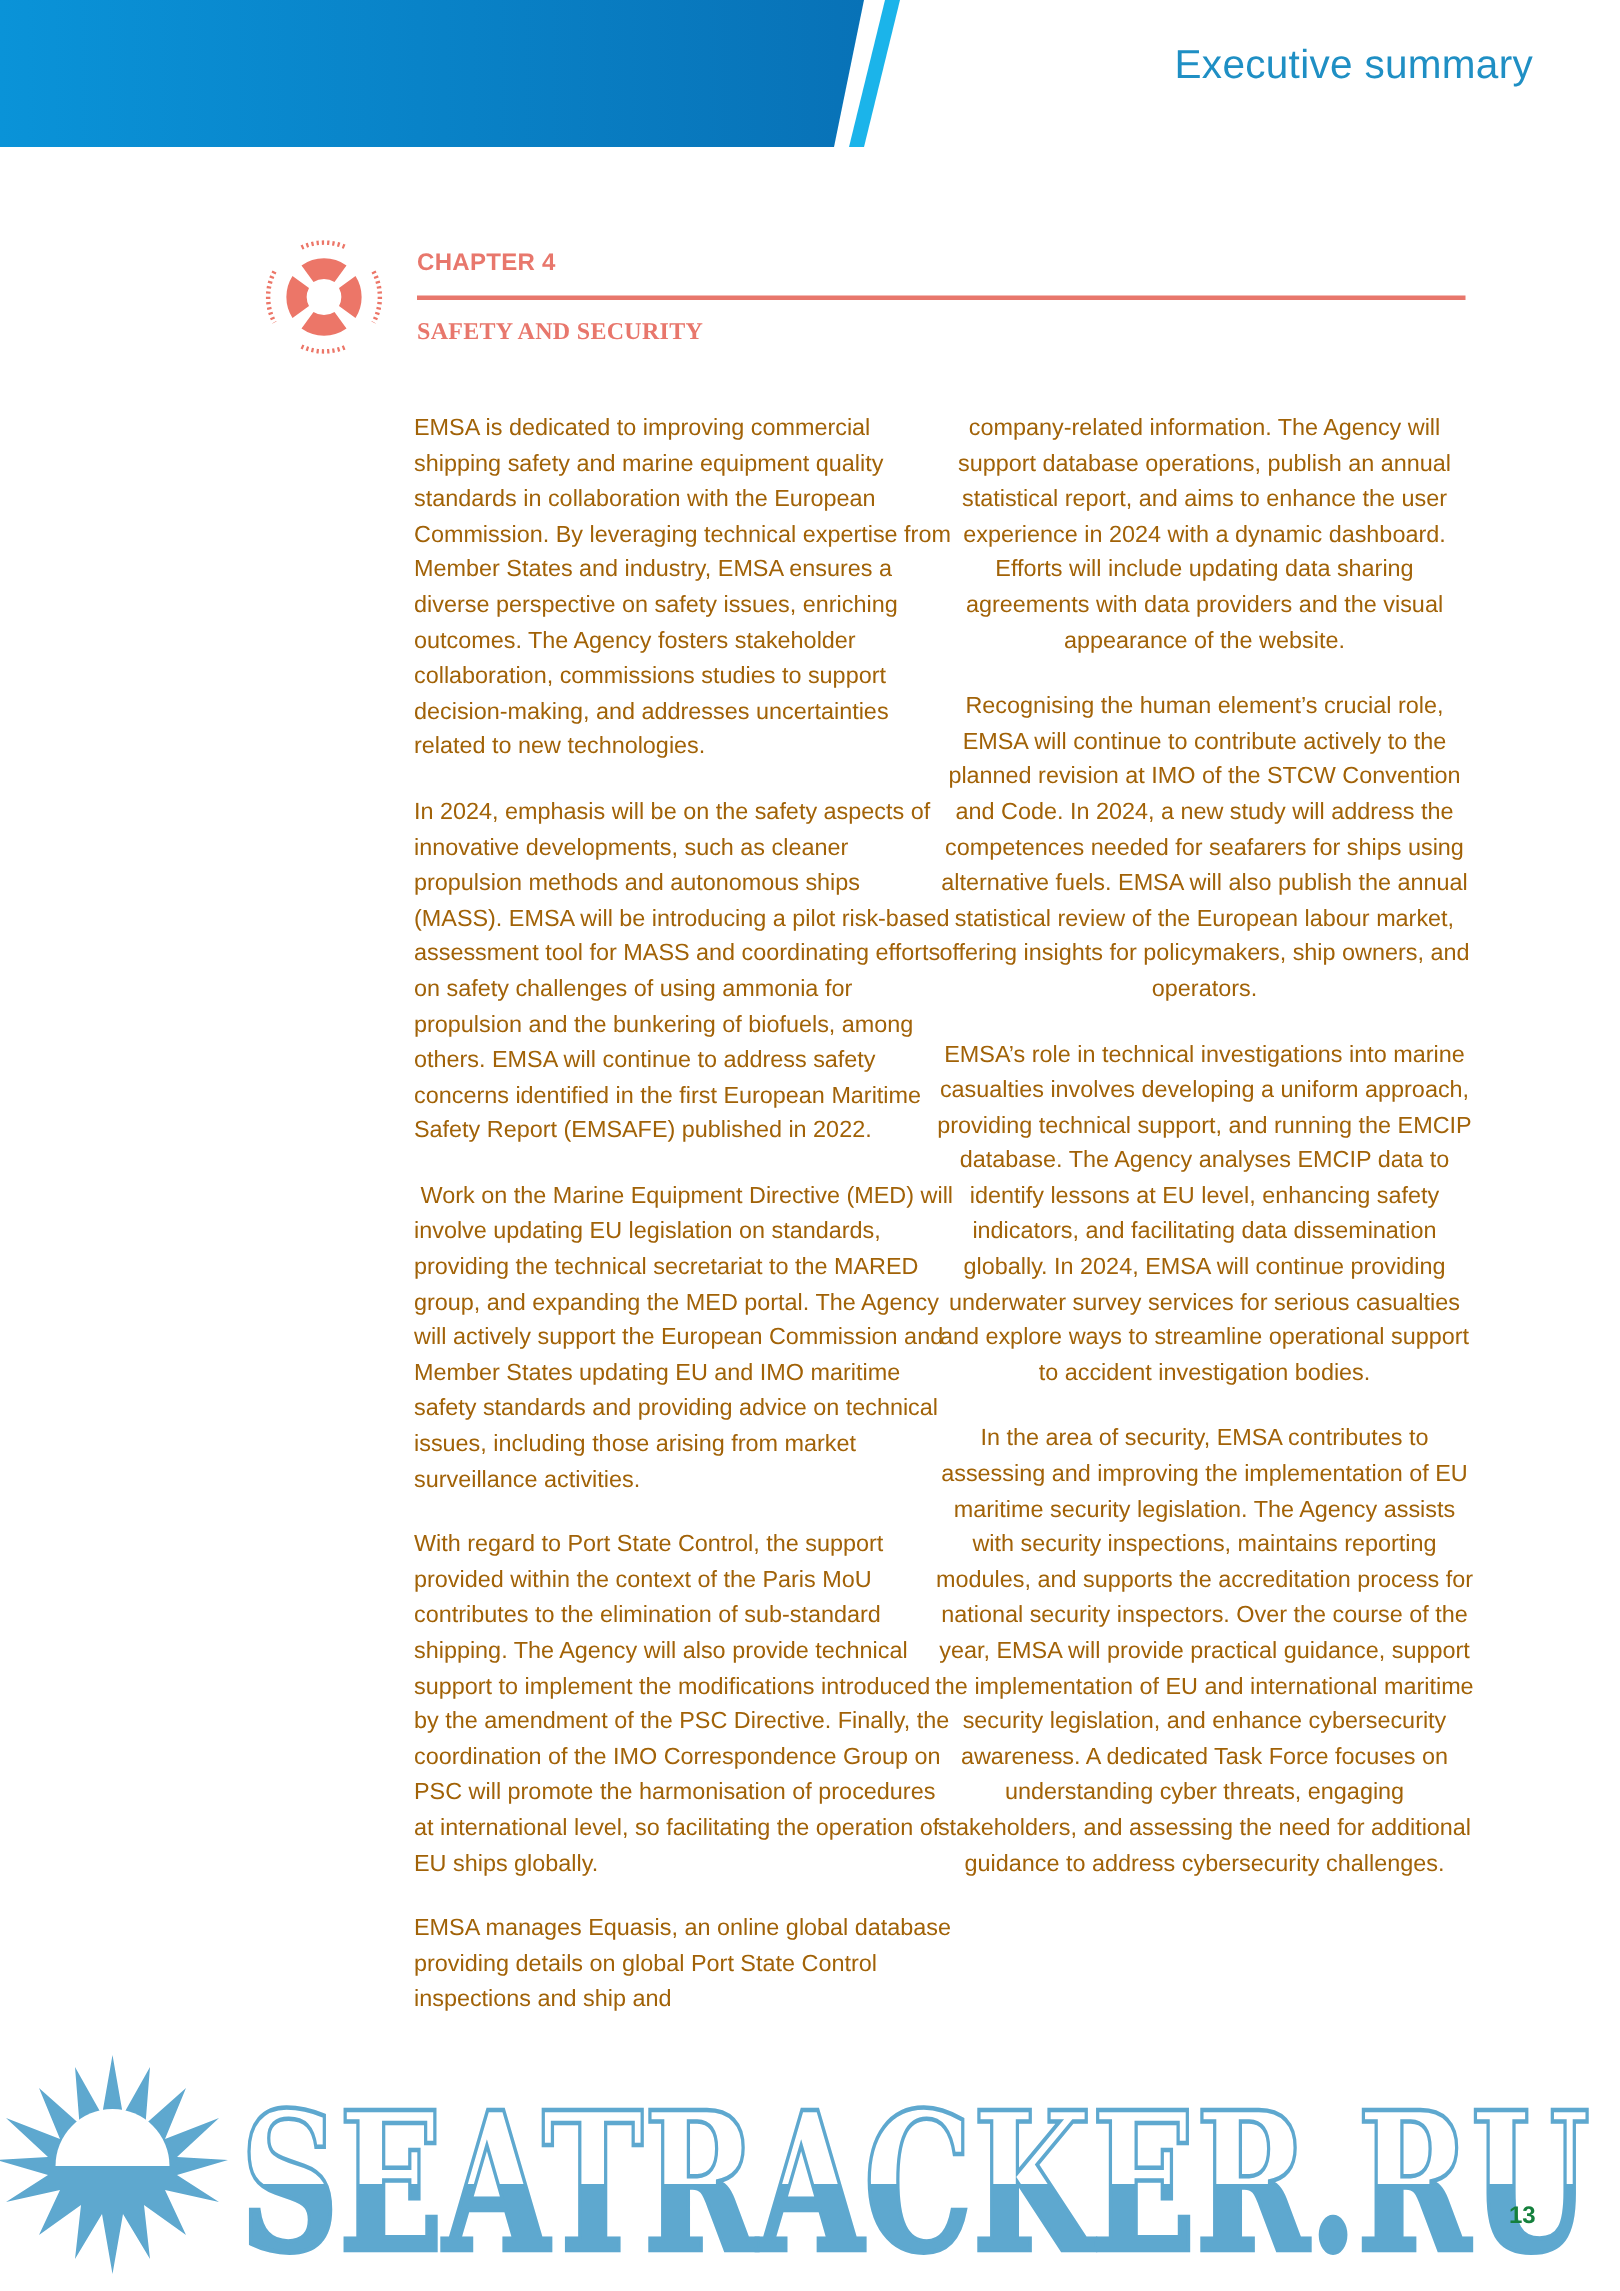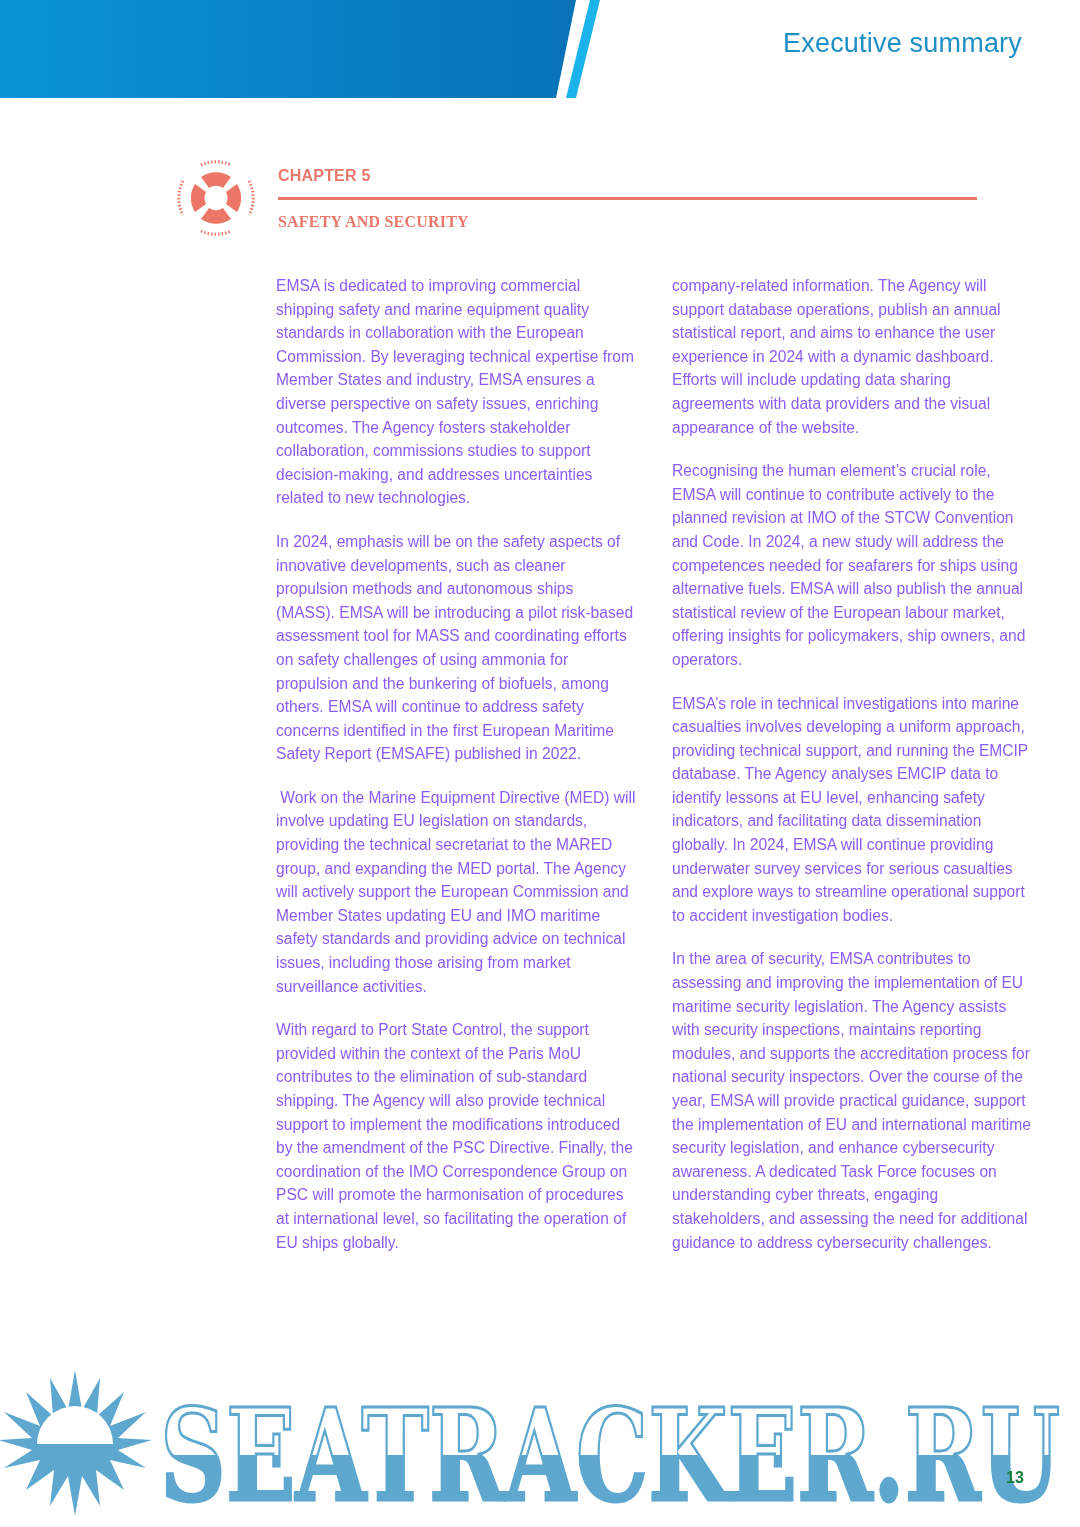--- a/index.html
+++ b/index.html
@@ -25,24 +25,24 @@
   .chapter-rule {
     position: absolute; left: 278px; top: 197px; width: 699px; height: 3px;
     background: #e8776c;
   }
   .chapter-title {
     position: absolute; left: 278px; top: 213px;
     font-size: 16px; font-weight: bold; color: #e8776c; letter-spacing: 0.2px; font-family: Liberation Serif, serif;
   }
   .column {
     position: absolute; top: 274px; width: 360px;
-    font-size: 15.6px; line-height: 23.6px; color: #8b5cf6;
+    font-size: 15.6px; line-height: 23.6px; color: #a16207;
   }
   .col-left { left: 276px; }
-  .col-right { left: 672px; width: 360px; }
+  .col-right { left: 623px; width: 360px; text-align: center; }
   .column p { margin: 0 0 20px 0; }
   .watermark {
     position: absolute; left: 0; top: 1360px; width: 1080px; height: 167px;
     pointer-events: none;
   }
   .page-number {
     position: absolute; left: 1006px; top: 1469px;
     font-size: 16px; font-weight: bold; color: #15803d;
   }
 </style>
@@ -68,29 +68,30 @@
     <path d="M18,27 A26,26 0 0 0 18,55 L29,47 A13,13 0 0 1 29,35 Z"></path>
     <path d="M60,27 A26,26 0 0 1 60,55 L49,47 A13,13 0 0 0 49,35 Z"></path>
   </g>
   <g fill="none" stroke="#ec7668" stroke-width="3" stroke-dasharray="1.5 2">
     <path d="M24,8 A36,36 0 0 1 54,8"></path>
     <path d="M24,74 A36,36 0 0 0 54,74"></path>
     <path d="M6,24 A36,36 0 0 0 6,58"></path>
     <path d="M72,24 A36,36 0 0 1 72,58"></path>
   </g>
 </svg>
-<div class="chapter-label">CHAPTER 5</div>
+<div class="chapter-label">CHAPTER 4</div>
 <div class="chapter-rule"></div>
 <div class="chapter-title">SAFETY AND SECURITY</div>
 
 <div class="column col-left">
   <p>EMSA is dedicated to improving commercial shipping safety and marine equipment quality standards in collaboration with the European Commission. By leveraging technical expertise from Member States and industry, EMSA ensures a diverse perspective on safety issues, enriching outcomes. The Agency fosters stakeholder collaboration, commissions studies to support decision-making, and addresses uncertainties related to new technologies.</p>
   <p>In 2024, emphasis will be on the safety aspects of innovative developments, such as cleaner propulsion methods and autonomous ships (MASS). EMSA will be introducing a pilot risk-based assessment tool for MASS and coordinating efforts on safety challenges of using ammonia for propulsion and the bunkering of biofuels, among others. EMSA will continue to address safety concerns identified in the first European Maritime Safety Report (EMSAFE) published in 2022.</p>
   <p style="white-space: pre-wrap;"> Work on the Marine Equipment Directive (MED) will involve updating EU legislation on standards, providing the technical secretariat to the MARED group, and expanding the MED portal. The Agency will actively support the European Commission and Member States updating EU and IMO maritime safety standards and providing advice on technical issues, including those arising from market surveillance activities.</p>
   <p>With regard to Port State Control, the support provided within the context of the Paris MoU contributes to the elimination of sub-standard shipping. The Agency will also provide technical support to implement the modifications introduced by the amendment of the PSC Directive. Finally, the coordination of the IMO Correspondence Group on PSC will promote the harmonisation of procedures at international level, so facilitating the operation of EU ships globally.</p>
+  <p>EMSA manages Equasis, an online global database providing details on global Port State Control inspections and ship and</p>
 </div>
 <div class="column col-right">
   <p>company-related information. The Agency will support database operations, publish an annual statistical report, and aims to enhance the user experience in 2024 with a dynamic dashboard. Efforts will include updating data sharing agreements with data providers and the visual appearance of the website.</p>
   <p>Recognising the human element’s crucial role, EMSA will continue to contribute actively to the planned revision at IMO of the STCW Convention and Code. In 2024, a new study will address the competences needed for seafarers for ships using alternative fuels. EMSA will also publish the annual statistical review of the European labour market, offering insights for policymakers, ship owners, and operators.</p>
   <p>EMSA’s role in technical investigations into marine casualties involves developing a uniform approach, providing technical support, and running the EMCIP database. The Agency analyses EMCIP data to identify lessons at EU level, enhancing safety indicators, and facilitating data dissemination globally. In 2024, EMSA will continue providing underwater survey services for serious casualties and explore ways to streamline operational support to accident investigation bodies.</p>
   <p>In the area of security, EMSA contributes to assessing and improving the implementation of EU maritime security legislation. The Agency assists with security inspections, maintains reporting modules, and supports the accreditation process for national security inspectors. Over the course of the year, EMSA will provide practical guidance, support the implementation of EU and international maritime security legislation, and enhance cybersecurity awareness. A dedicated Task Force focuses on understanding cyber threats, engaging stakeholders, and assessing the need for additional guidance to address cybersecurity challenges.</p>
 </div>
 
 <svg class="watermark" viewBox="0 0 1080 167">
   <defs>

